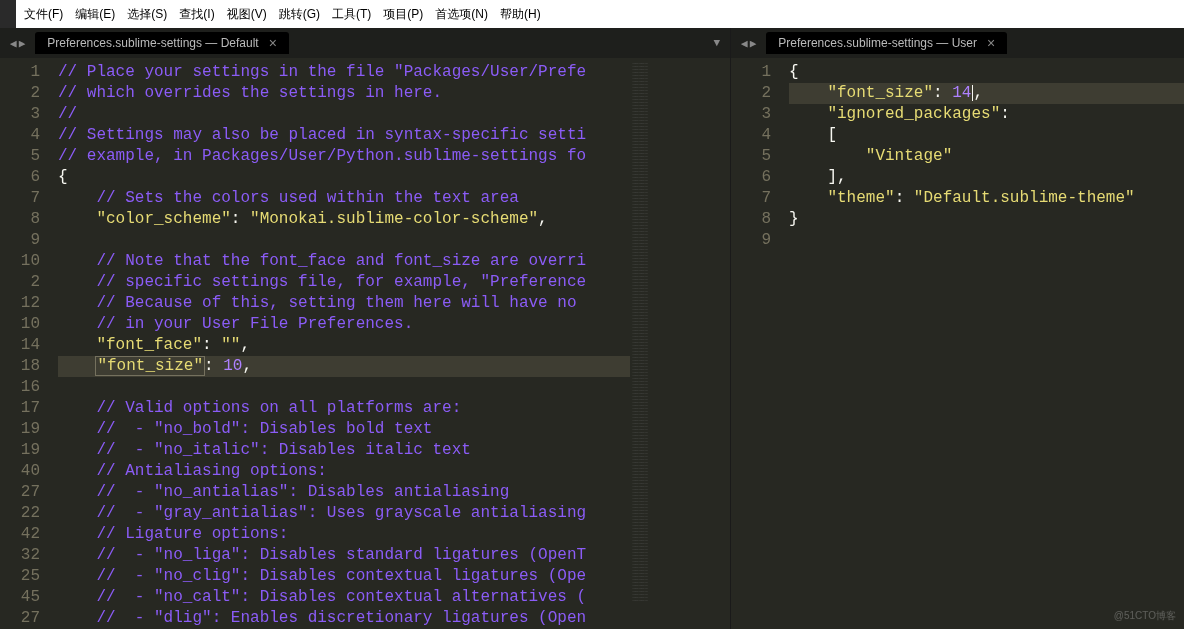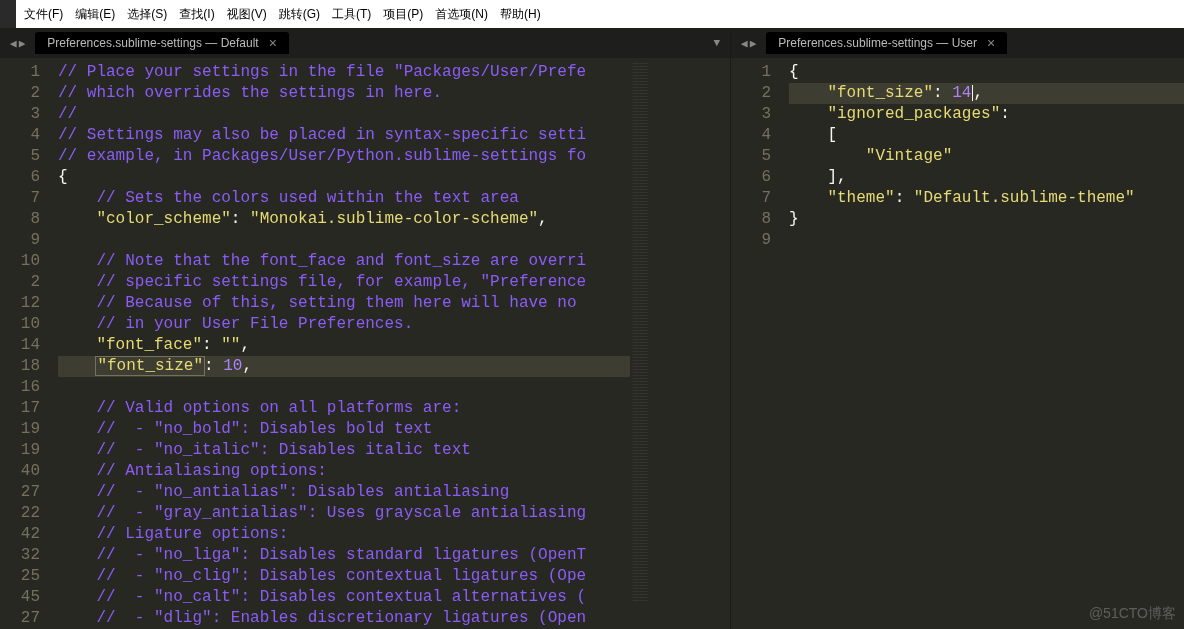--- a/index.html
+++ b/index.html
@@ -24,21 +24,21 @@
   .c-comment { color:#8b5cf6; }
   .c-key { color:#e6db74; }
   .c-punct { color:#f8f8f2; }
   .c-str { color:#e6db74; }
   .c-num { color:#ae81ff; }
   .hl { background:#3e3d32; display:inline-block; width:100%; }
   .box { outline:1px solid #75715e; padding:0 1px; }
   .minimap { width:100px; background:#272822; opacity:0.6; overflow:hidden; font-size:2px; line-height:3px; color:#888; padding:4px 2px; white-space:pre; }
   .minimap div { height:3px; overflow:hidden; }
   .cursor { border-left:1px solid #f8f8f2; display:inline-block; height:16px; vertical-align:middle; margin-left:1px; }
-  .watermark { position:fixed; right:8px; bottom:6px; color:rgba(255,255,255,0.25); font-size:14px; font-family:sans-serif; }
+  .watermark { position:fixed; right:8px; bottom:6px; color:rgba(255,255,255,0.25); font-size:10px; font-family:sans-serif; }
 </style>
 </head>
 <body>
 
 <div class="menubar" id="menubar">
     <span>文件(F)</span>
     <span>编辑(E)</span>
     <span>选择(S)</span>
     <span>查找(I)</span>
     <span>视图(V)</span>

